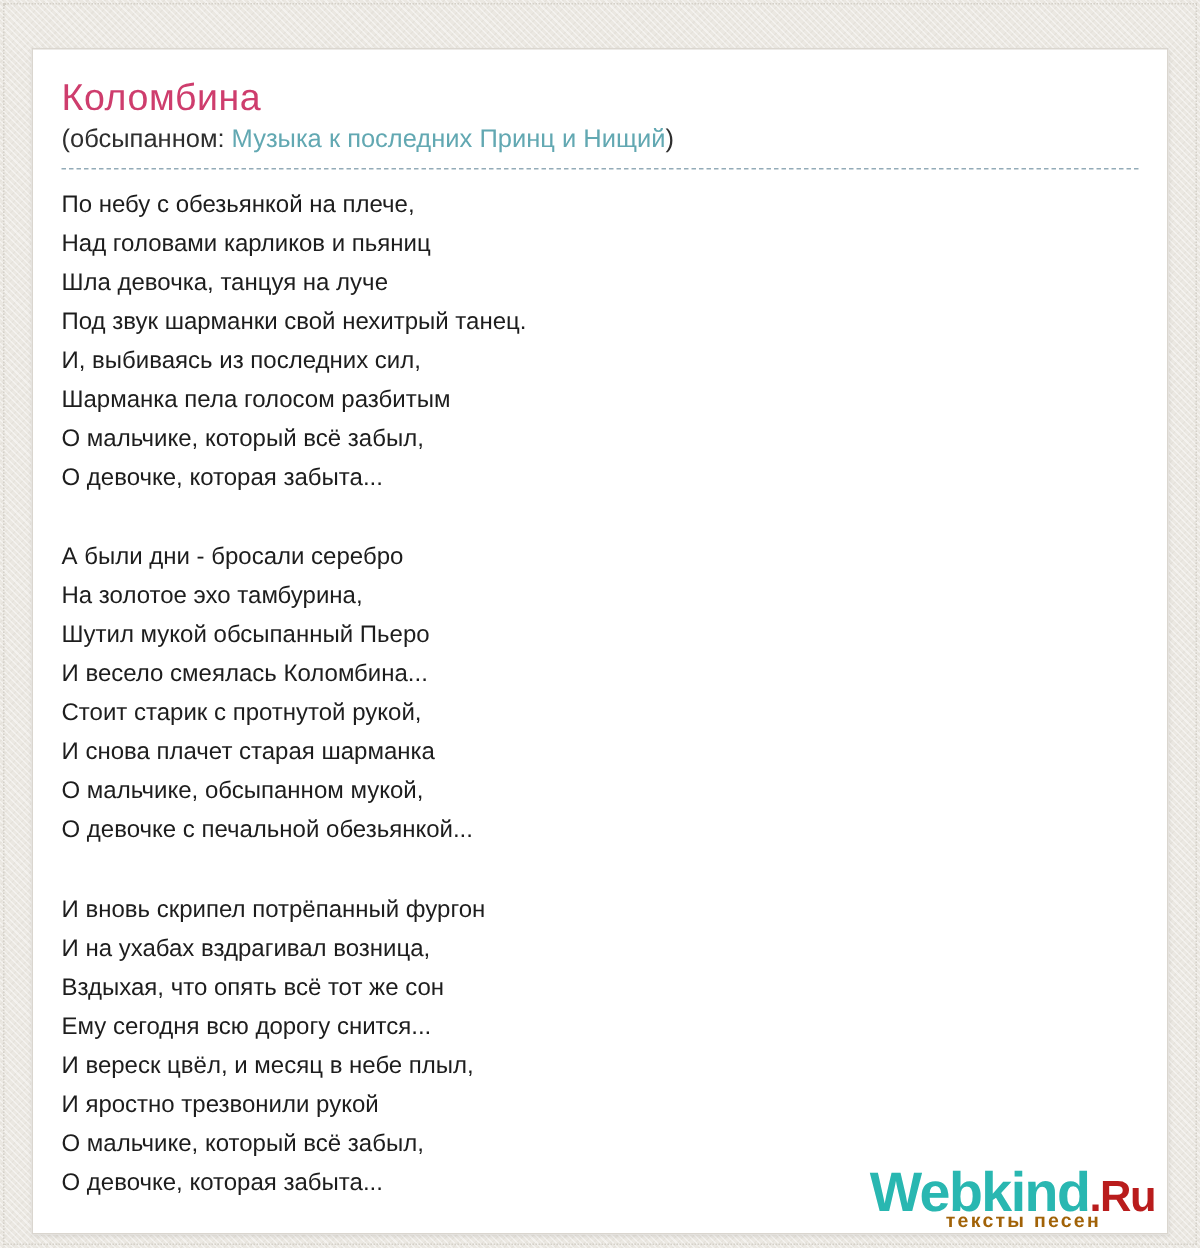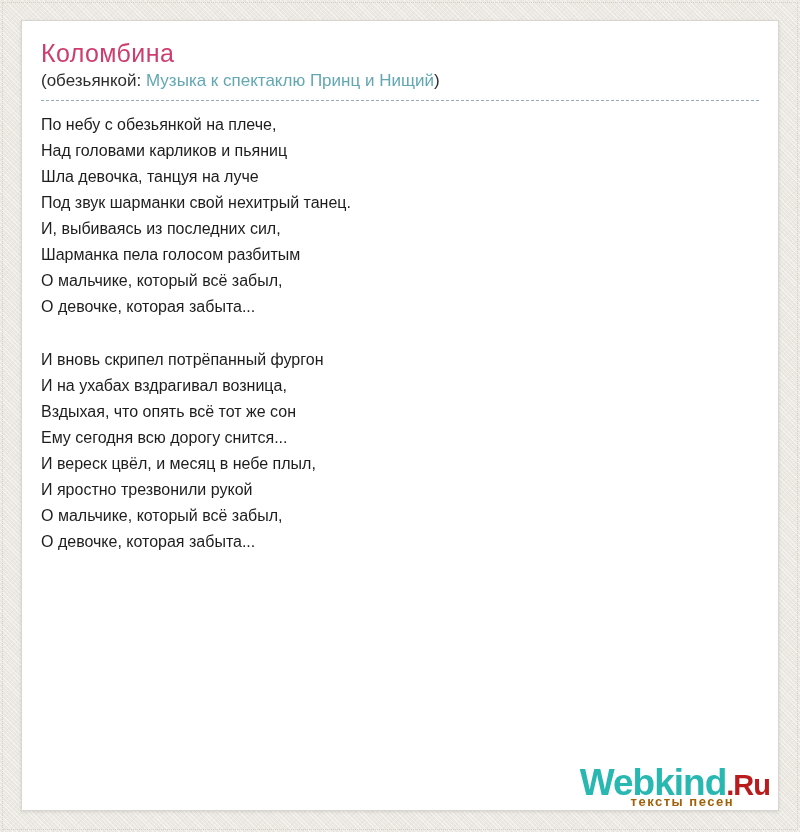--- a/index.html
+++ b/index.html
@@ -19,21 +19,21 @@
   }
   .edge-stitch {
     position: absolute;
     inset: 2px;
     border: 1px dotted #d4d0c8;
     pointer-events: none;
   }
   .card {
     position: absolute;
     left: 21px;
-    top: 20px;
+    top: 32px;
     width: 758px;
     height: 791px;
     box-sizing: border-box;
     background: #ffffff;
     border: 1px solid #dad6cf;
     box-shadow: 0 1px 3px rgba(0,0,0,0.10);
     padding: 0 19px;
   }
   .song-title {
     margin: 18px 0 3px 0;
@@ -94,32 +94,40 @@
 </style>
 </head>
 <body>
 
 <div class="edge-stitch"></div>
 
 <div class="card">
 
   <div>
     <h1 class="song-title">Коломбина</h1>
-    <div class="artist-line"><span>(обезьянкой: </span><a class="artist-link">Музыка к спектаклю Принц и Нищий</a><span>)</span></div>
+    <div class="artist-line"><span>(обсыпанном: </span><a class="artist-link">Музыка к последних Принц и Нищий</a><span>)</span></div>
   </div>
 
   <div class="lyrics">
       <div class="stanza">По небу с обезьянкой на плече,
 Над головами карликов и пьяниц
 Шла девочка, танцуя на луче
 Под звук шарманки свой нехитрый танец.
 И, выбиваясь из последних сил,
 Шарманка пела голосом разбитым
 О мальчике, который всё забыл,
 О девочке, которая забыта...</div>
+      <div class="stanza">А были дни - бросали серебро
+На золотое эхо тамбурина,
+Шутил мукой обсыпанный Пьеро
+И весело смеялась Коломбина...
+Стоит старик с протнутой рукой,
+И снова плачет старая шарманка
+О мальчике, обсыпанном мукой,
+О девочке с печальной обезьянкой...</div>
       <div class="stanza">И вновь скрипел потрёпанный фургон
 И на ухабах вздрагивал возница,
 Вздыхая, что опять всё тот же сон
 Ему сегодня всю дорогу снится...
 И вереск цвёл, и месяц в небе плыл,
 И яростно трезвонили рукой
 О мальчике, который всё забыл,
 О девочке, которая забыта...</div>
     </div>
 

